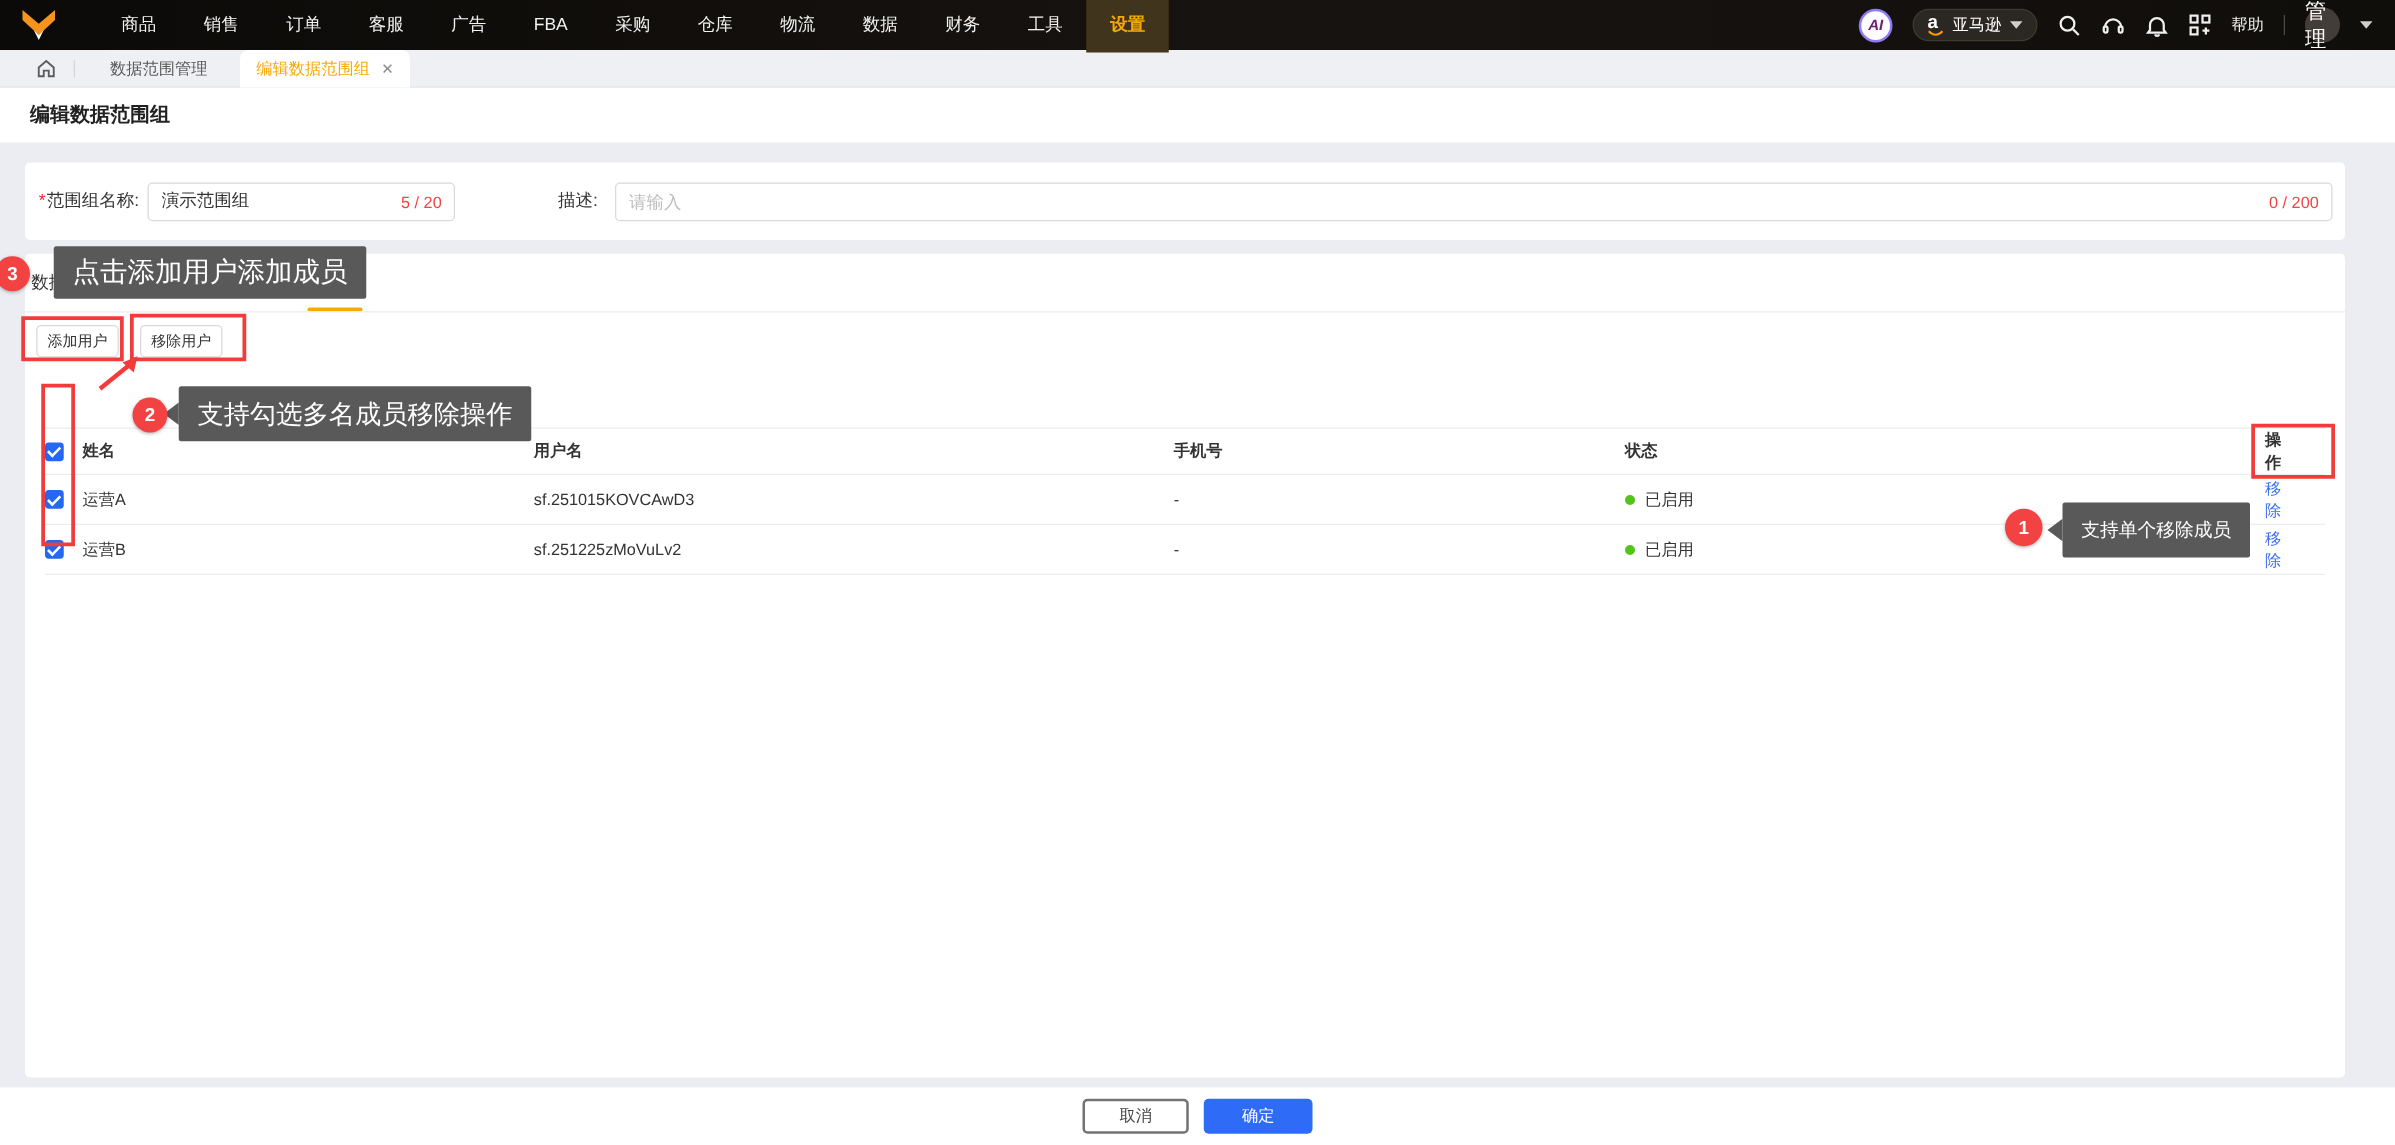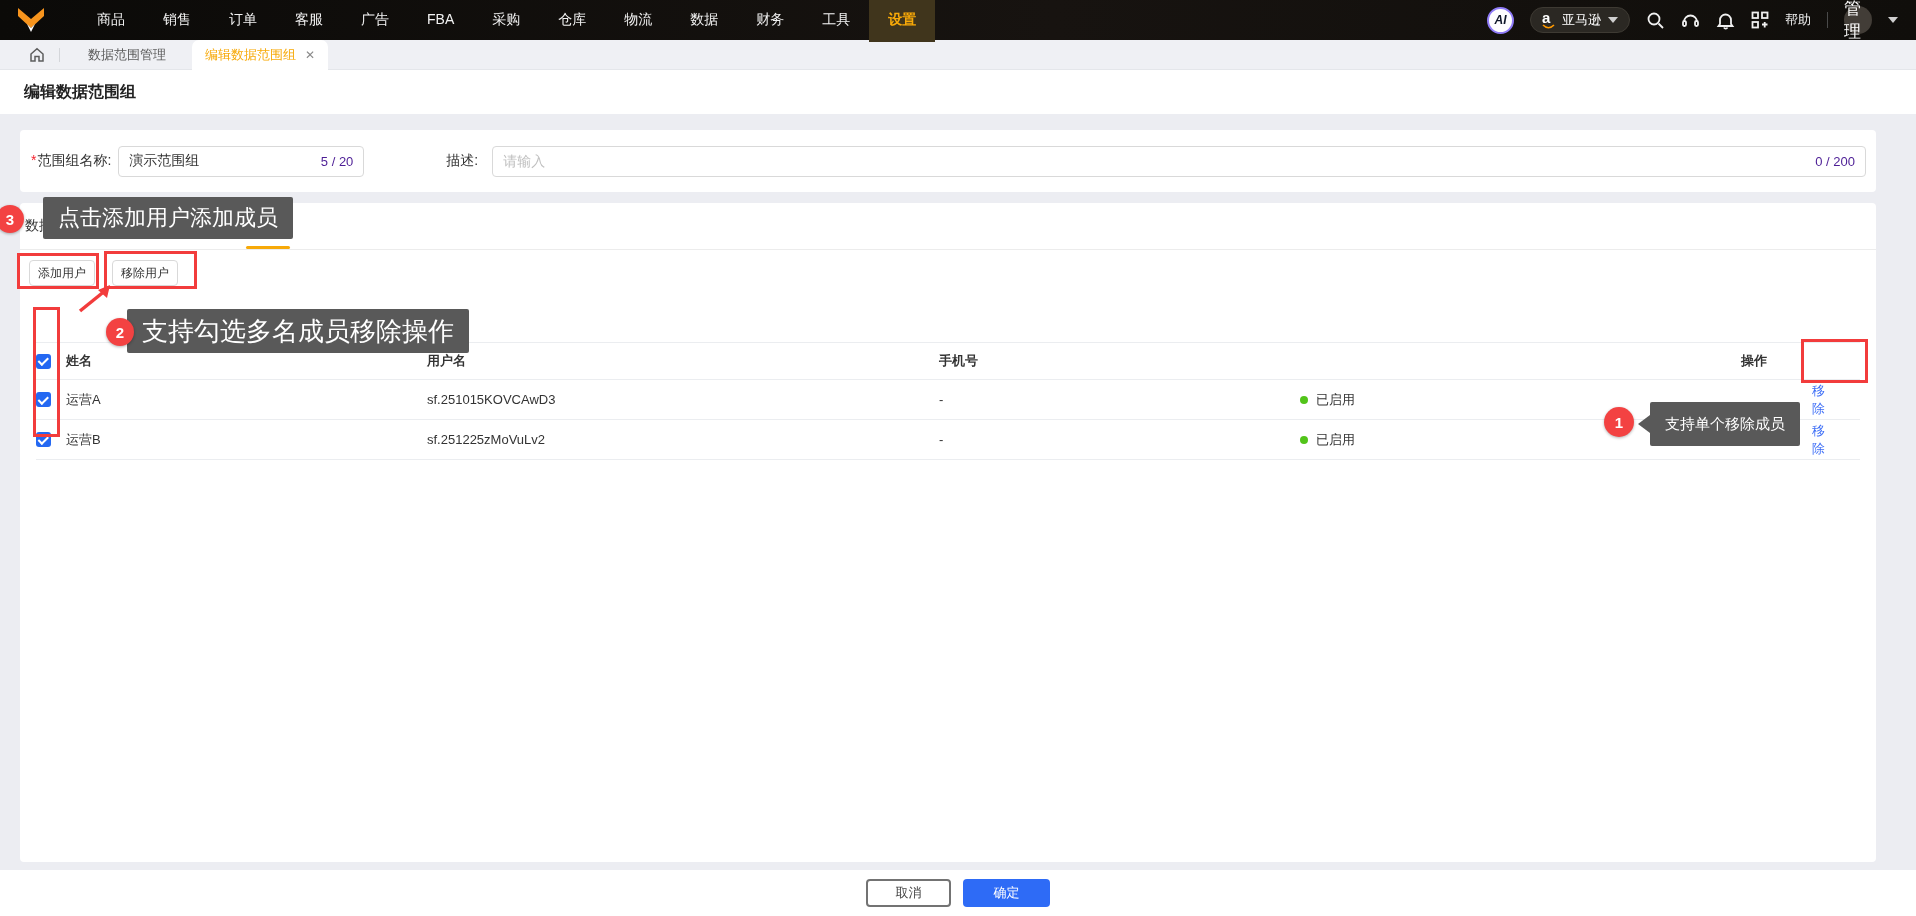--- a/index.html
+++ b/index.html
@@ -9,21 +9,21 @@
   
   .topnav { position:absolute; top:0; left:0; right:0; height:40px;
     background:linear-gradient(90deg,#0b0a08,#171310 55%,#100e0b);
     display:flex; align-items:center; z-index:10; }
   .logo { margin:0 0 0 16px; width:34px; height:28px; display:flex; align-items:center; }
   .nav-menu { display:flex; align-items:center; margin-left:28px; height:100%; }
   .nav-item { height:44px; line-height:40px; padding:1px 19px; font-size:14px; color:#f2f2f2; cursor:pointer; white-space:nowrap; }
   .nav-item.active { background:#40351c; color:#f7a908; font-weight:bold; }
   .nav-right { margin-left:auto; display:flex; align-items:center; gap:16px; padding-right:18px; height:100%; }
   .ai-badge { width:27px; height:27px; border-radius:50%; background:#fdfdff; border:2px solid #8f7bf7;
-    color:#0f172a; font-weight:bold; font-style:italic; font-size:12px; display:flex; align-items:center; justify-content:center; }
+    color:#701a75; font-weight:bold; font-style:italic; font-size:12px; display:flex; align-items:center; justify-content:center; }
   .mk-pill { height:26px; border-radius:14px; background:#2b2823; border:1px solid #3e3a33;
     display:flex; align-items:center; gap:7px; padding:0 11px; color:#fff; font-size:13px; cursor:pointer; }
   .amz-a { position:relative; width:13px; height:18px; color:#fff; font-size:15px; font-weight:bold; line-height:14px; }
   .amz-a svg { position:absolute; left:0; bottom:-1px; }
   .caret { width:0; height:0; border-left:5px solid transparent; border-right:5px solid transparent; border-top:6px solid #cfcfcf; }
   .nav-ico { display:flex; align-items:center; cursor:pointer; }
   .nav-help { color:#f0f0f0; font-size:13px; cursor:pointer; }
   .nav-divider { width:1px; height:16px; background:#4a4a4a; }
   .avatar { width:28px; height:28px; border-radius:50%; background:#423d37; color:#fff; font-size:17px;
     display:flex; align-items:center; justify-content:center; cursor:pointer; letter-spacing:-1px; }
@@ -45,21 +45,21 @@
 
   
   .card { position:absolute; background:#fff; border-radius:4px; }
   .card1 { left:20px; top:130px; width:1856px; height:62px; display:flex; align-items:center; padding:0 10px 0 11px; }
   .f-label { font-size:14px; color:#333; white-space:nowrap; }
   .req { color:#f5222d; margin-right:1px; }
   .inp-wrap { height:31px; border:1px solid #d9d9d9; border-radius:4px; background:#fff;
     display:flex; align-items:center; padding:0 10px; }
   .inp-wrap input { border:none; outline:none; flex:1; font-size:14px; color:#333; font-family:inherit; background:transparent; }
   .inp-wrap input::placeholder { color:#bfbfbf; }
-  .counter { font-size:13px; color:#4c1d95; white-space:nowrap; margin-left:8px; }
+  .counter { font-size:13px; color:#ef4444; white-space:nowrap; margin-left:8px; }
   .w-name { width:246px; margin-left:7px; }
   .lab-desc { margin-left:82px; }
   .w-desc { flex:1; margin-left:14px; }
 
   .card2 { left:20px; top:203px; width:1856px; height:659px; }
   .panel-tab-label { position:absolute; left:5px; top:14px; font-size:14px; color:#333; cursor:pointer; }
   .tab-underline { position:absolute; left:226px; top:43px; width:44px; height:3px; background:#f7a908; border-radius:2px; }
   .tabs-divider { position:absolute; top:46px; left:0; right:0; height:1px; background:#ececec; }
   .btn-sm { position:absolute; top:57px; height:26px; background:#fff; border:1px solid #d9d9d9; border-radius:4px;
     font-size:12px; color:#333; padding:0 8px; display:flex; align-items:center; cursor:pointer; font-family:inherit; }
@@ -92,21 +92,21 @@
 
   
   .rbox { position:absolute; border:3px solid #f23c3c; z-index:40; }
   .rbox-add { left:17px; top:253px; width:82px; height:36px; }
   .rbox-removebtn { left:104px; top:251px; width:93px; height:38px; }
   .rbox-checks { left:33px; top:307px; width:27px; height:130px; }
   .rbox-removelink { left:1801px; top:339px; width:67px; height:44px; }
   .tip { position:absolute; background:#595959; color:#fff; border-radius:2px; z-index:50;
     display:flex; align-items:center; padding:0 15px; white-space:nowrap; }
   .tip3 { left:43px; top:197px; height:42px; font-size:22px; }
-  .tip2 { left:127px; top:309px; height:44px; font-size:26px; }
+  .tip2 { left:143px; top:309px; height:44px; font-size:21px; }
   .tip1 { left:1650px; top:402px; height:44px; font-size:15px; }
   .tri { position:absolute; width:0; height:0; border-top:9px solid transparent; border-bottom:9px solid transparent;
     border-right:12px solid #595959; z-index:50; }
   .tri2 { left:131px; top:322px; }
   .tri1 { left:1638px; top:415px; }
   .num-circle { position:absolute; border-radius:50%; background:#f34242; color:#fff; font-weight:bold;
     display:flex; align-items:center; justify-content:center; z-index:51; box-shadow:0 1px 3px rgba(0,0,0,.3); }
   .c3 { left:-4px; top:205px; width:28px; height:28px; font-size:15px; }
   .c2 { left:106px; top:318px; width:28px; height:28px; font-size:15px; }
   .c1 { left:1604px; top:407px; width:30px; height:30px; font-size:15px; }
@@ -220,20 +220,21 @@
 
   <button class="btn-sm btn-add">添加用户</button>
   <button class="btn-sm btn-remove">移除用户</button>
 
   <div class="tbl">
     <div class="t-row t-head">
       <span class="chk"></span>
       <span class="t-cell">姓名</span>
       <span class="t-cell">用户名</span>
       <span class="t-cell">手机号</span>
+      <span class="t-cell">状态</span>
       <span class="t-cell right">操作</span>
     </div>
     <div class="t-row t-body">
       <span class="chk"></span>
       <span class="t-cell">运营A</span>
       <span class="t-cell">sf.251015KOVCAwD3</span>
       <span class="t-cell">-</span>
       <span class="t-cell status">
           <span class="dot"></span>
           <span>已启用</span>

